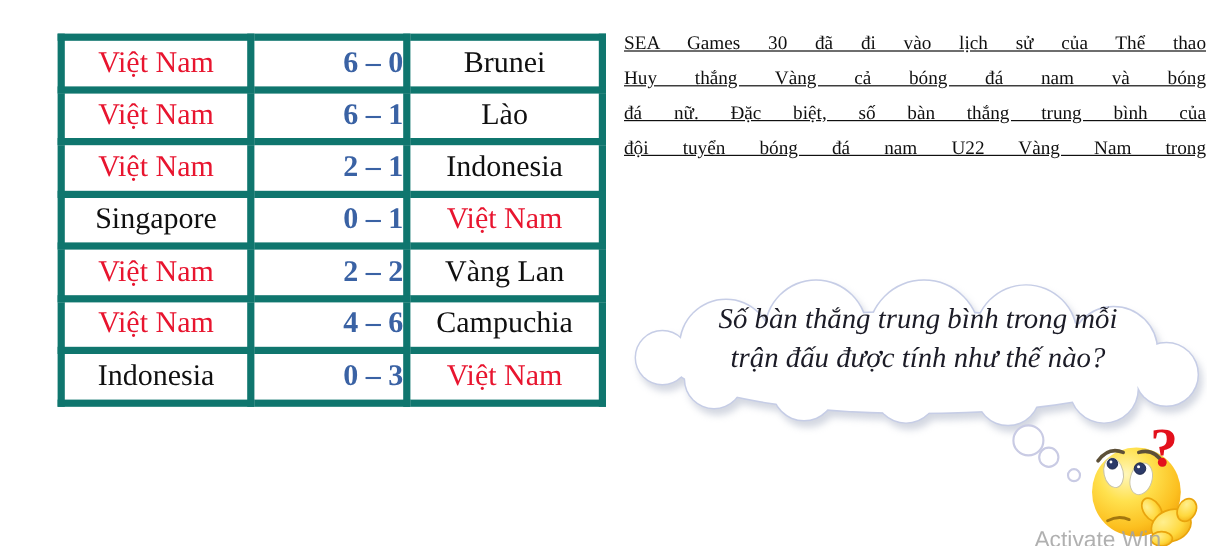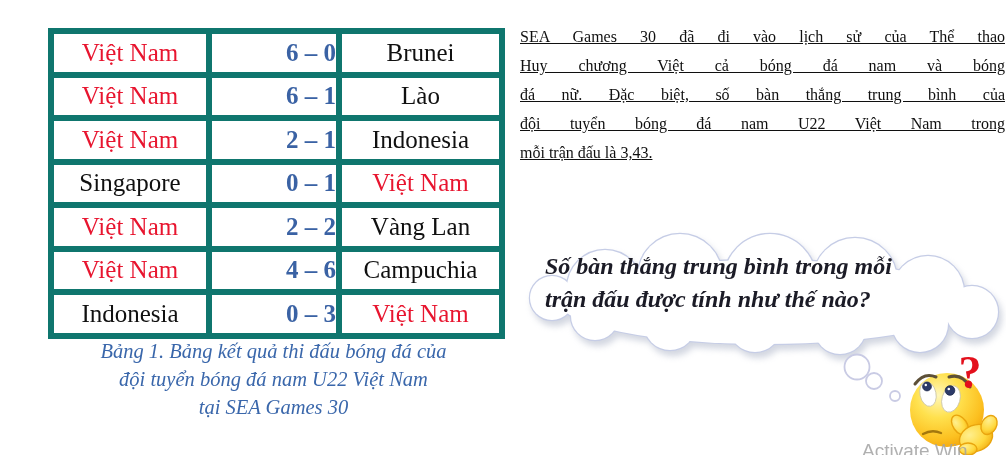--- a/index.html
+++ b/index.html
@@ -36,22 +36,22 @@
   }
   #paragraph .pline{text-align:justify;text-align-last:justify;white-space:nowrap;}
   #paragraph .pline.last{text-align-last:left;}
 
   
   #cloud-svg{
     position:absolute;left:520px;top:226px;width:488px;height:132px;
     filter:drop-shadow(3px 5px 3px rgba(140,150,175,0.38));
   }
   #bubble-text{
-    position:absolute;left:545px;top:250px;width:440px;
-    font-style:italic;font-size:24px;line-height:33px;color:#1b1b26;font-weight:bold;
+    position:absolute;left:545px;top:250px;width:440px;text-align:center;
+    font-style:italic;font-size:24px;line-height:33px;color:#1b1b26;
   }
   #trail-svg{position:absolute;left:840px;top:350px;width:66px;height:56px;}
 
   
   #emoji-svg{position:absolute;left:893px;top:346px;width:113px;height:109px;}
 
   
   #watermark{
     position:absolute;left:862px;top:440px;
     font-family:"Liberation Sans",sans-serif;font-size:19px;color:#a3a3a3;opacity:.85;
@@ -101,32 +101,26 @@
         <td class="team">Campuchia</td>
       </tr>
       <tr>
         <td class="team">Indonesia</td>
         <td class="score">0 – 3</td>
         <td class="team vn">Việt Nam</td>
       </tr>
     </tbody>
   </table>
 
-  <div id="caption">
-    <div>Bảng 1. Bảng kết quả thi đấu bóng đá của</div>
-    <div>đội tuyển bóng đá nam U22 Việt Nam</div>
-    <div>tại SEA Games 30</div>
-  </div>
 
   <div id="paragraph">
     <div class="pline">SEA Games 30 đã đi vào lịch sử của Thể thao</div>
-    <div class="pline">Huy chương Việt cả bóng đá nam và bóng</div>
+    <div class="pline">Huy thắng Vàng cả bóng đá nam và bóng</div>
     <div class="pline">đá nữ. Đặc biệt, số bàn thắng trung bình của</div>
-    <div class="pline">đội tuyển bóng đá nam U22 Việt Nam trong</div>
-    <div class="pline last">mỗi trận đấu là 3,43.</div>
+    <div class="pline">đội tuyển bóng đá nam U22 Vàng Nam trong</div>
   </div>
 
   <svg id="cloud-svg" viewBox="0 0 488 132" xmlns="http://www.w3.org/2000/svg">
     <g stroke="#c6cde6" stroke-width="2.4" fill="#ffffff">
       <circle cx="85" cy="62" r="38"></circle>
       <circle cx="160" cy="50" r="42"></circle>
       <circle cx="250" cy="54" r="46"></circle>
       <circle cx="335" cy="54" r="42"></circle>
       <circle cx="408" cy="66" r="36"></circle>
       <circle cx="452" cy="86" r="26"></circle>

